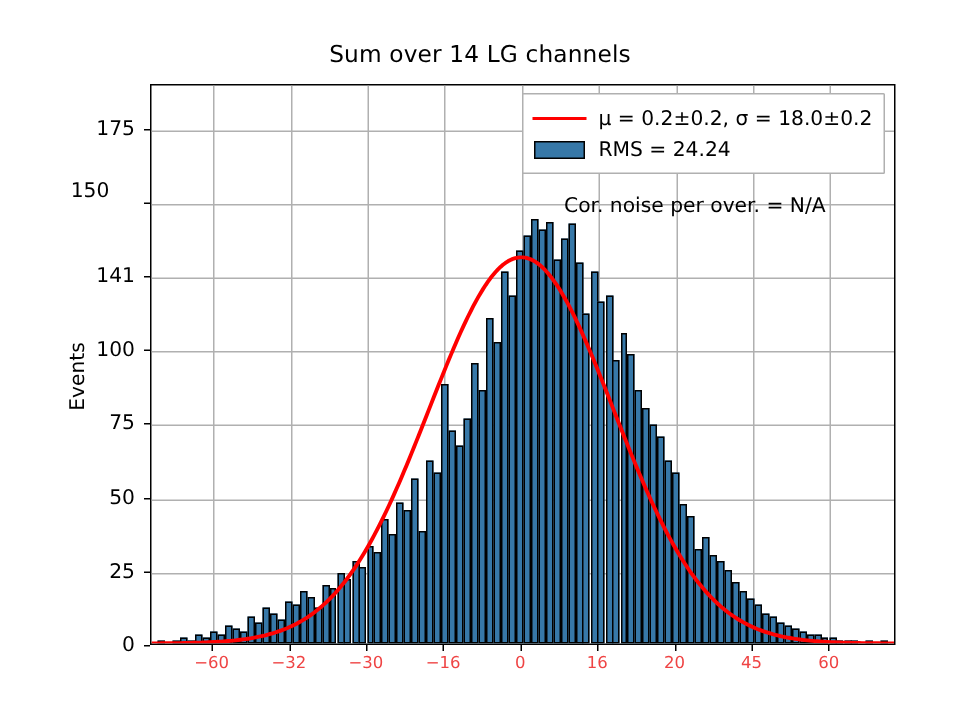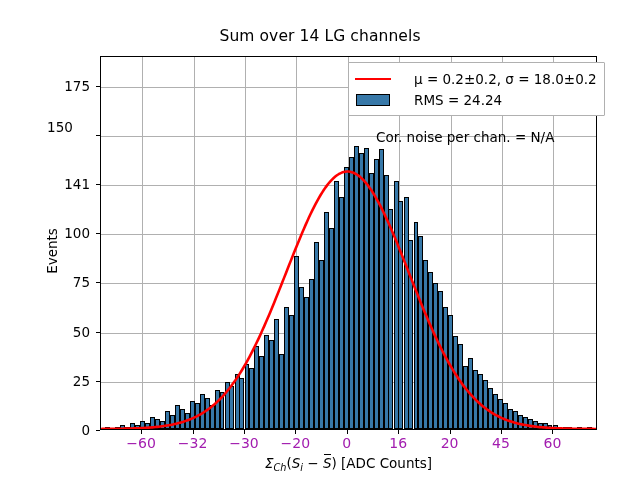--- a/index.html
+++ b/index.html
@@ -62,22 +62,22 @@
   .xtick-mark {
     position: absolute;
     width: 1px;
     height: 4px;
     background: #000000;
     top: 430px;
   }
   .xtick-label {
     position: absolute;
     top: 435px;
-    font-size: 14px;
-    color: #a21caf;
+    font-size: 11px;
+    color: #ef4444;
     transform: translateX(-50%);
     white-space: nowrap;
   }
   .ytick-mark {
     position: absolute;
     width: 4px;
     height: 1px;
     background: #000000;
     left: 96px;
   }
@@ -167,21 +167,20 @@
     left: 1px; right: 1px;
     top: 2px; bottom: 2px;
     background: #3778a8;
     border: 1px solid #000000;
     box-sizing: border-box;
   }
   .legend-text {
     font-size: 13.5px;
     color: #000000;
     white-space: nowrap;
-    margin-left: 15px;
   }
   
   #annotation {
     position: absolute;
     left: 376px;
     top: 128px;
     font-size: 13.5px;
     color: #000000;
     line-height: 1.42;
     white-space: nowrap;
@@ -322,21 +321,21 @@
   </div>
 
   <div id="xticks-layer">
       <div class="xtick-mark" style="left: 141.13px;"></div>
       <div class="xtick-label" style="left: 141.13px;">−60</div>
       <div class="xtick-mark" style="left: 192.54px;"></div>
       <div class="xtick-label" style="left: 192.54px;">−32</div>
       <div class="xtick-mark" style="left: 243.96px;"></div>
       <div class="xtick-label" style="left: 243.96px;">−30</div>
       <div class="xtick-mark" style="left: 295.37px;"></div>
-      <div class="xtick-label" style="left: 295.37px;">−20</div>
+      <div class="xtick-label" style="left: 295.37px;">−16</div>
       <div class="xtick-mark" style="left: 346.79px;"></div>
       <div class="xtick-label" style="left: 346.79px;">0</div>
       <div class="xtick-mark" style="left: 398.2px;"></div>
       <div class="xtick-label" style="left: 398.2px;">16</div>
       <div class="xtick-mark" style="left: 449.61px;"></div>
       <div class="xtick-label" style="left: 449.61px;">20</div>
       <div class="xtick-mark" style="left: 501.03px;"></div>
       <div class="xtick-label" style="left: 501.03px;">45</div>
       <div class="xtick-mark" style="left: 552.44px;"></div>
       <div class="xtick-label" style="left: 552.44px;">60</div>
@@ -353,38 +352,35 @@
       <div class="ytick-mark" style="top: 233.16px;"></div>
       <div class="ytick-label" style="top: 233.16px;">100</div>
       <div class="ytick-mark" style="top: 183.95px;"></div>
       <div class="ytick-label" style="top: 183.95px;">141</div>
       <div class="ytick-mark" style="top: 134.74px;"></div>
       <div class="ytick-label" style="top: 127px; text-align: center;">150</div>
       <div class="ytick-mark" style="top: 85.53px;"></div>
       <div class="ytick-label" style="top: 85.53px;">175</div>
     </div>
 
-  <div id="xaxis-label">
-    <span class="mi">Σ</span><span class="sub">Ch</span>(<span class="mi">S</span><span class="sub">i</span> − <span class="mi ovl">S</span>) [ADC Counts]
-  </div>
 
   <div id="yaxis-label">Events</div>
 
   <div id="legend">
     <div class="legend-row">
       <span class="legend-key">
           <span class="legend-line"></span>
         </span>
       <span class="legend-text">μ = 0.2±0.2, σ = 18.0±0.2</span>
     </div>
     <div class="legend-row">
       <span class="legend-key">
           <span class="legend-patch"></span>
         </span>
       <span class="legend-text">RMS = 24.24</span>
     </div>
   </div>
 
   <div id="annotation">
-    <div>Cor. noise per chan. = N/A</div>
+    <div>Cor. noise per over. = N/A</div>
   </div>
 
 </div>
 
 </body></html>

